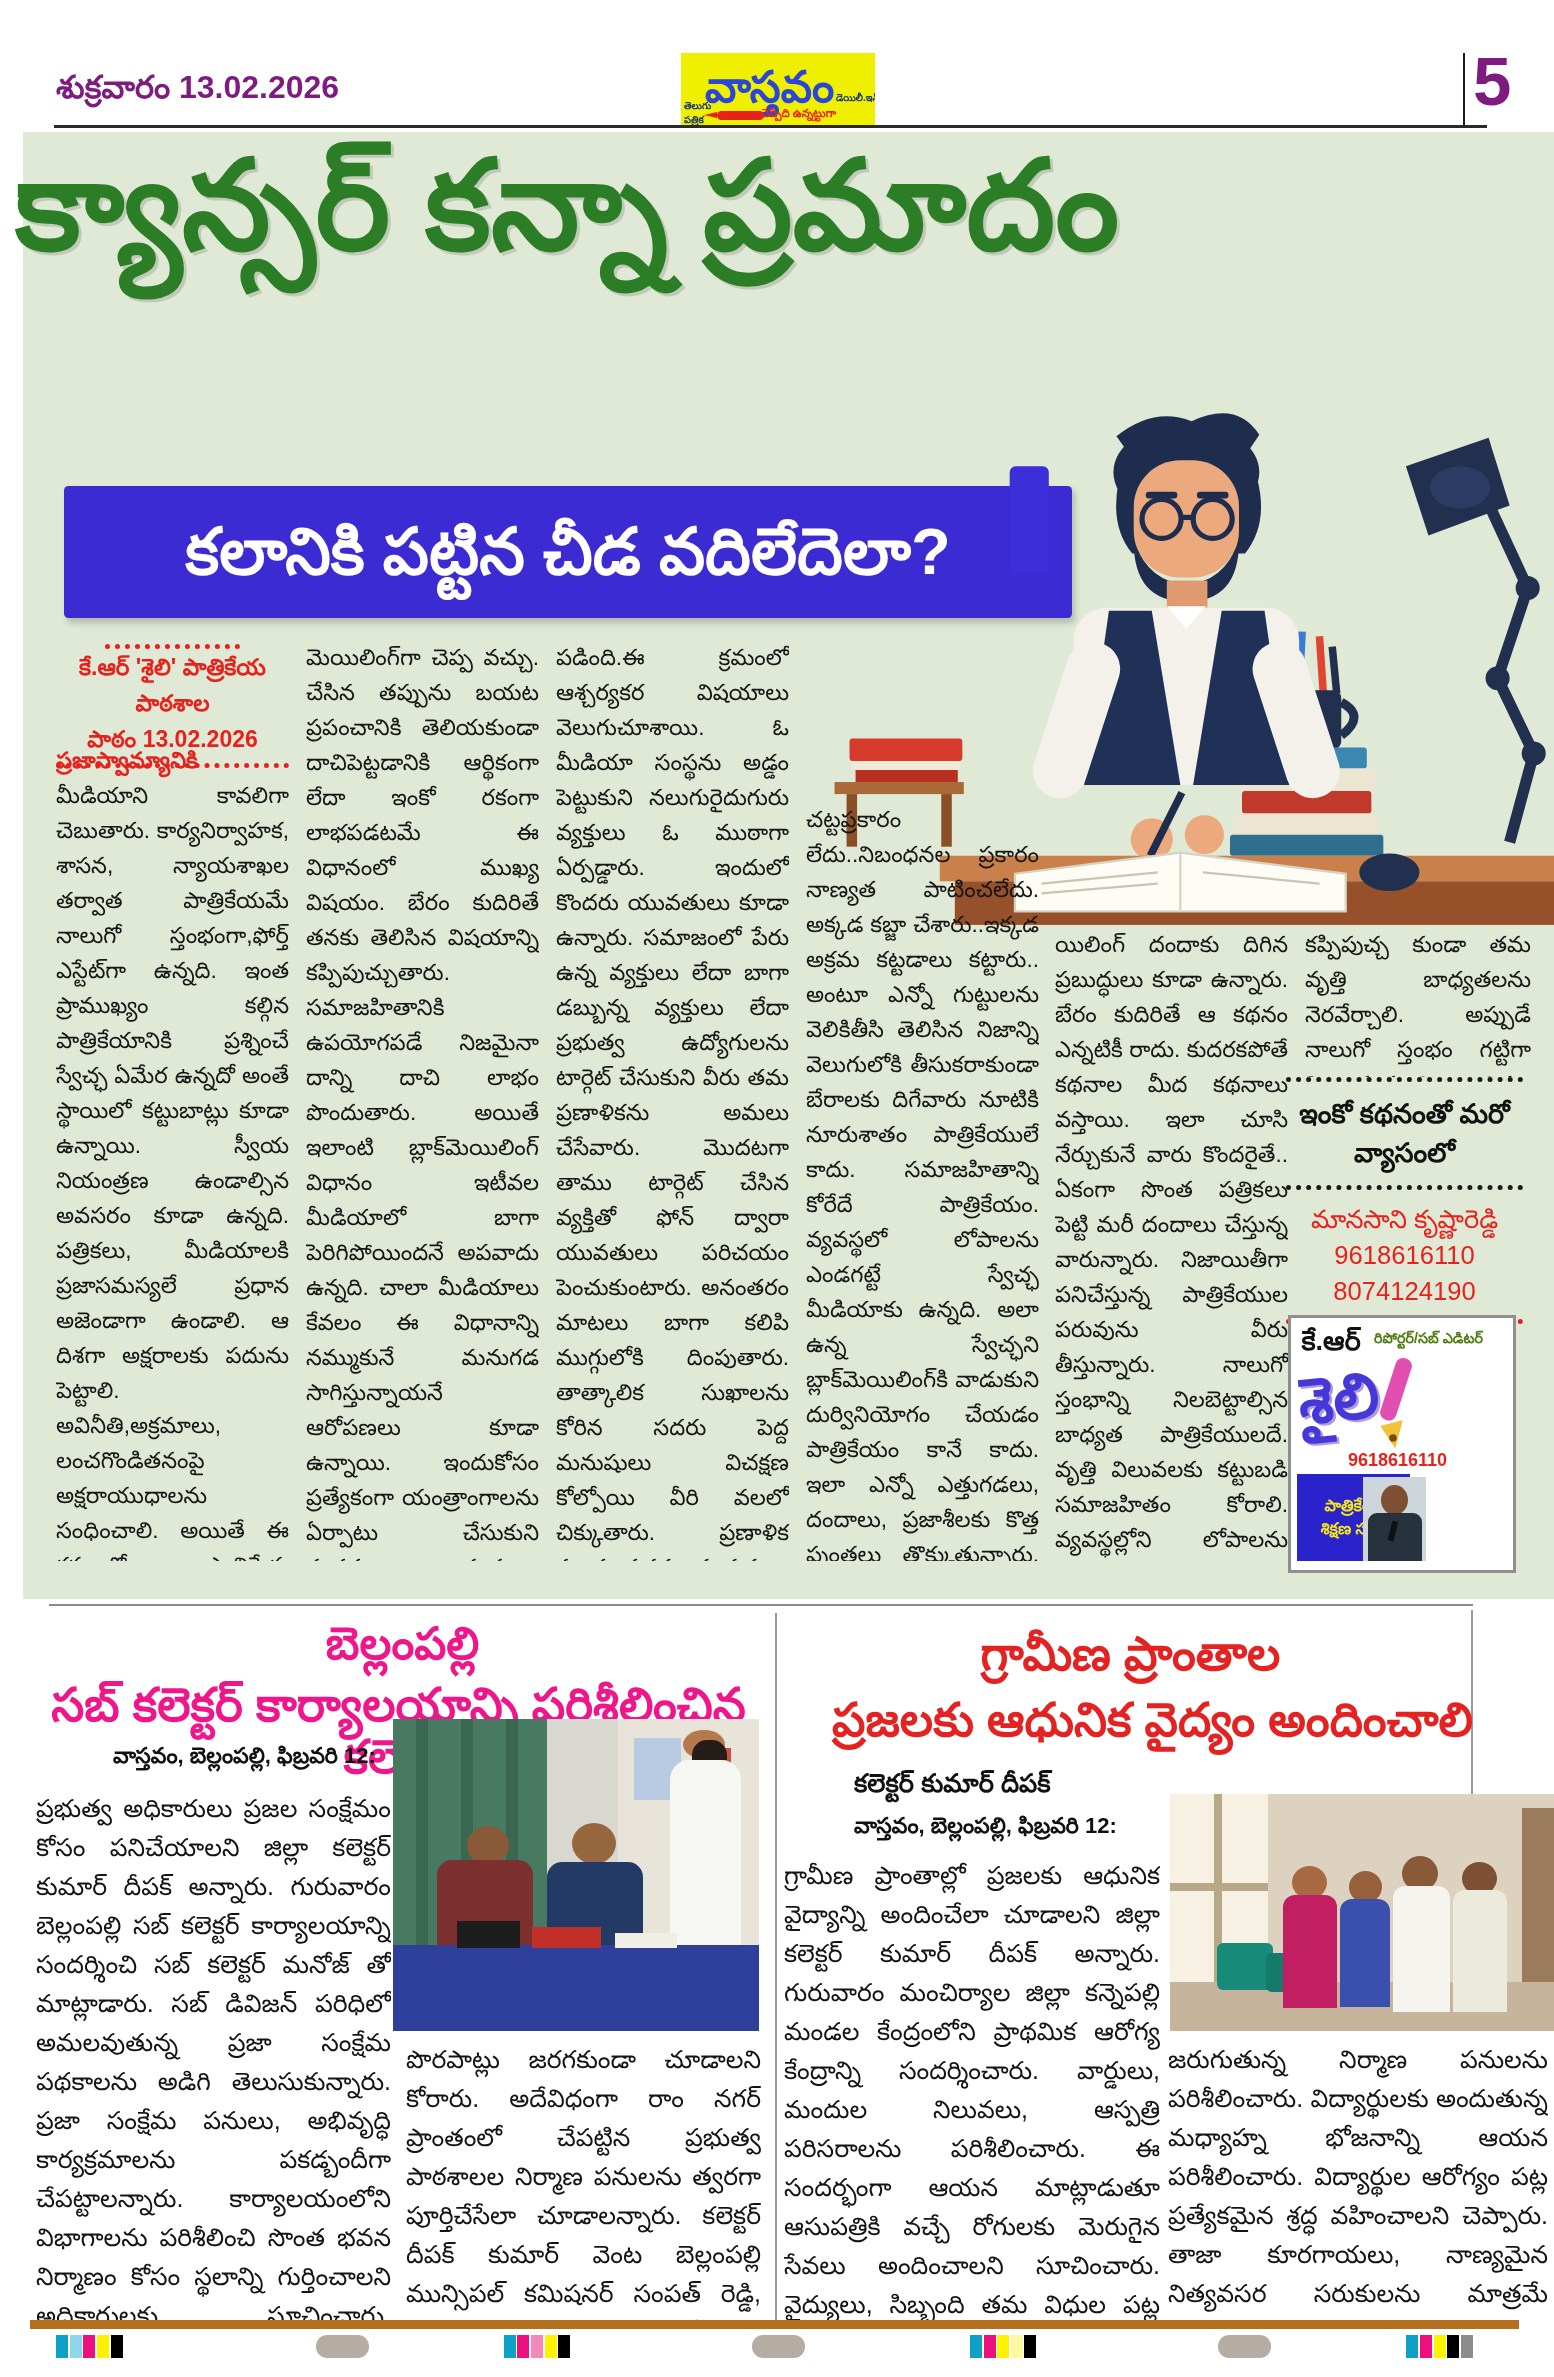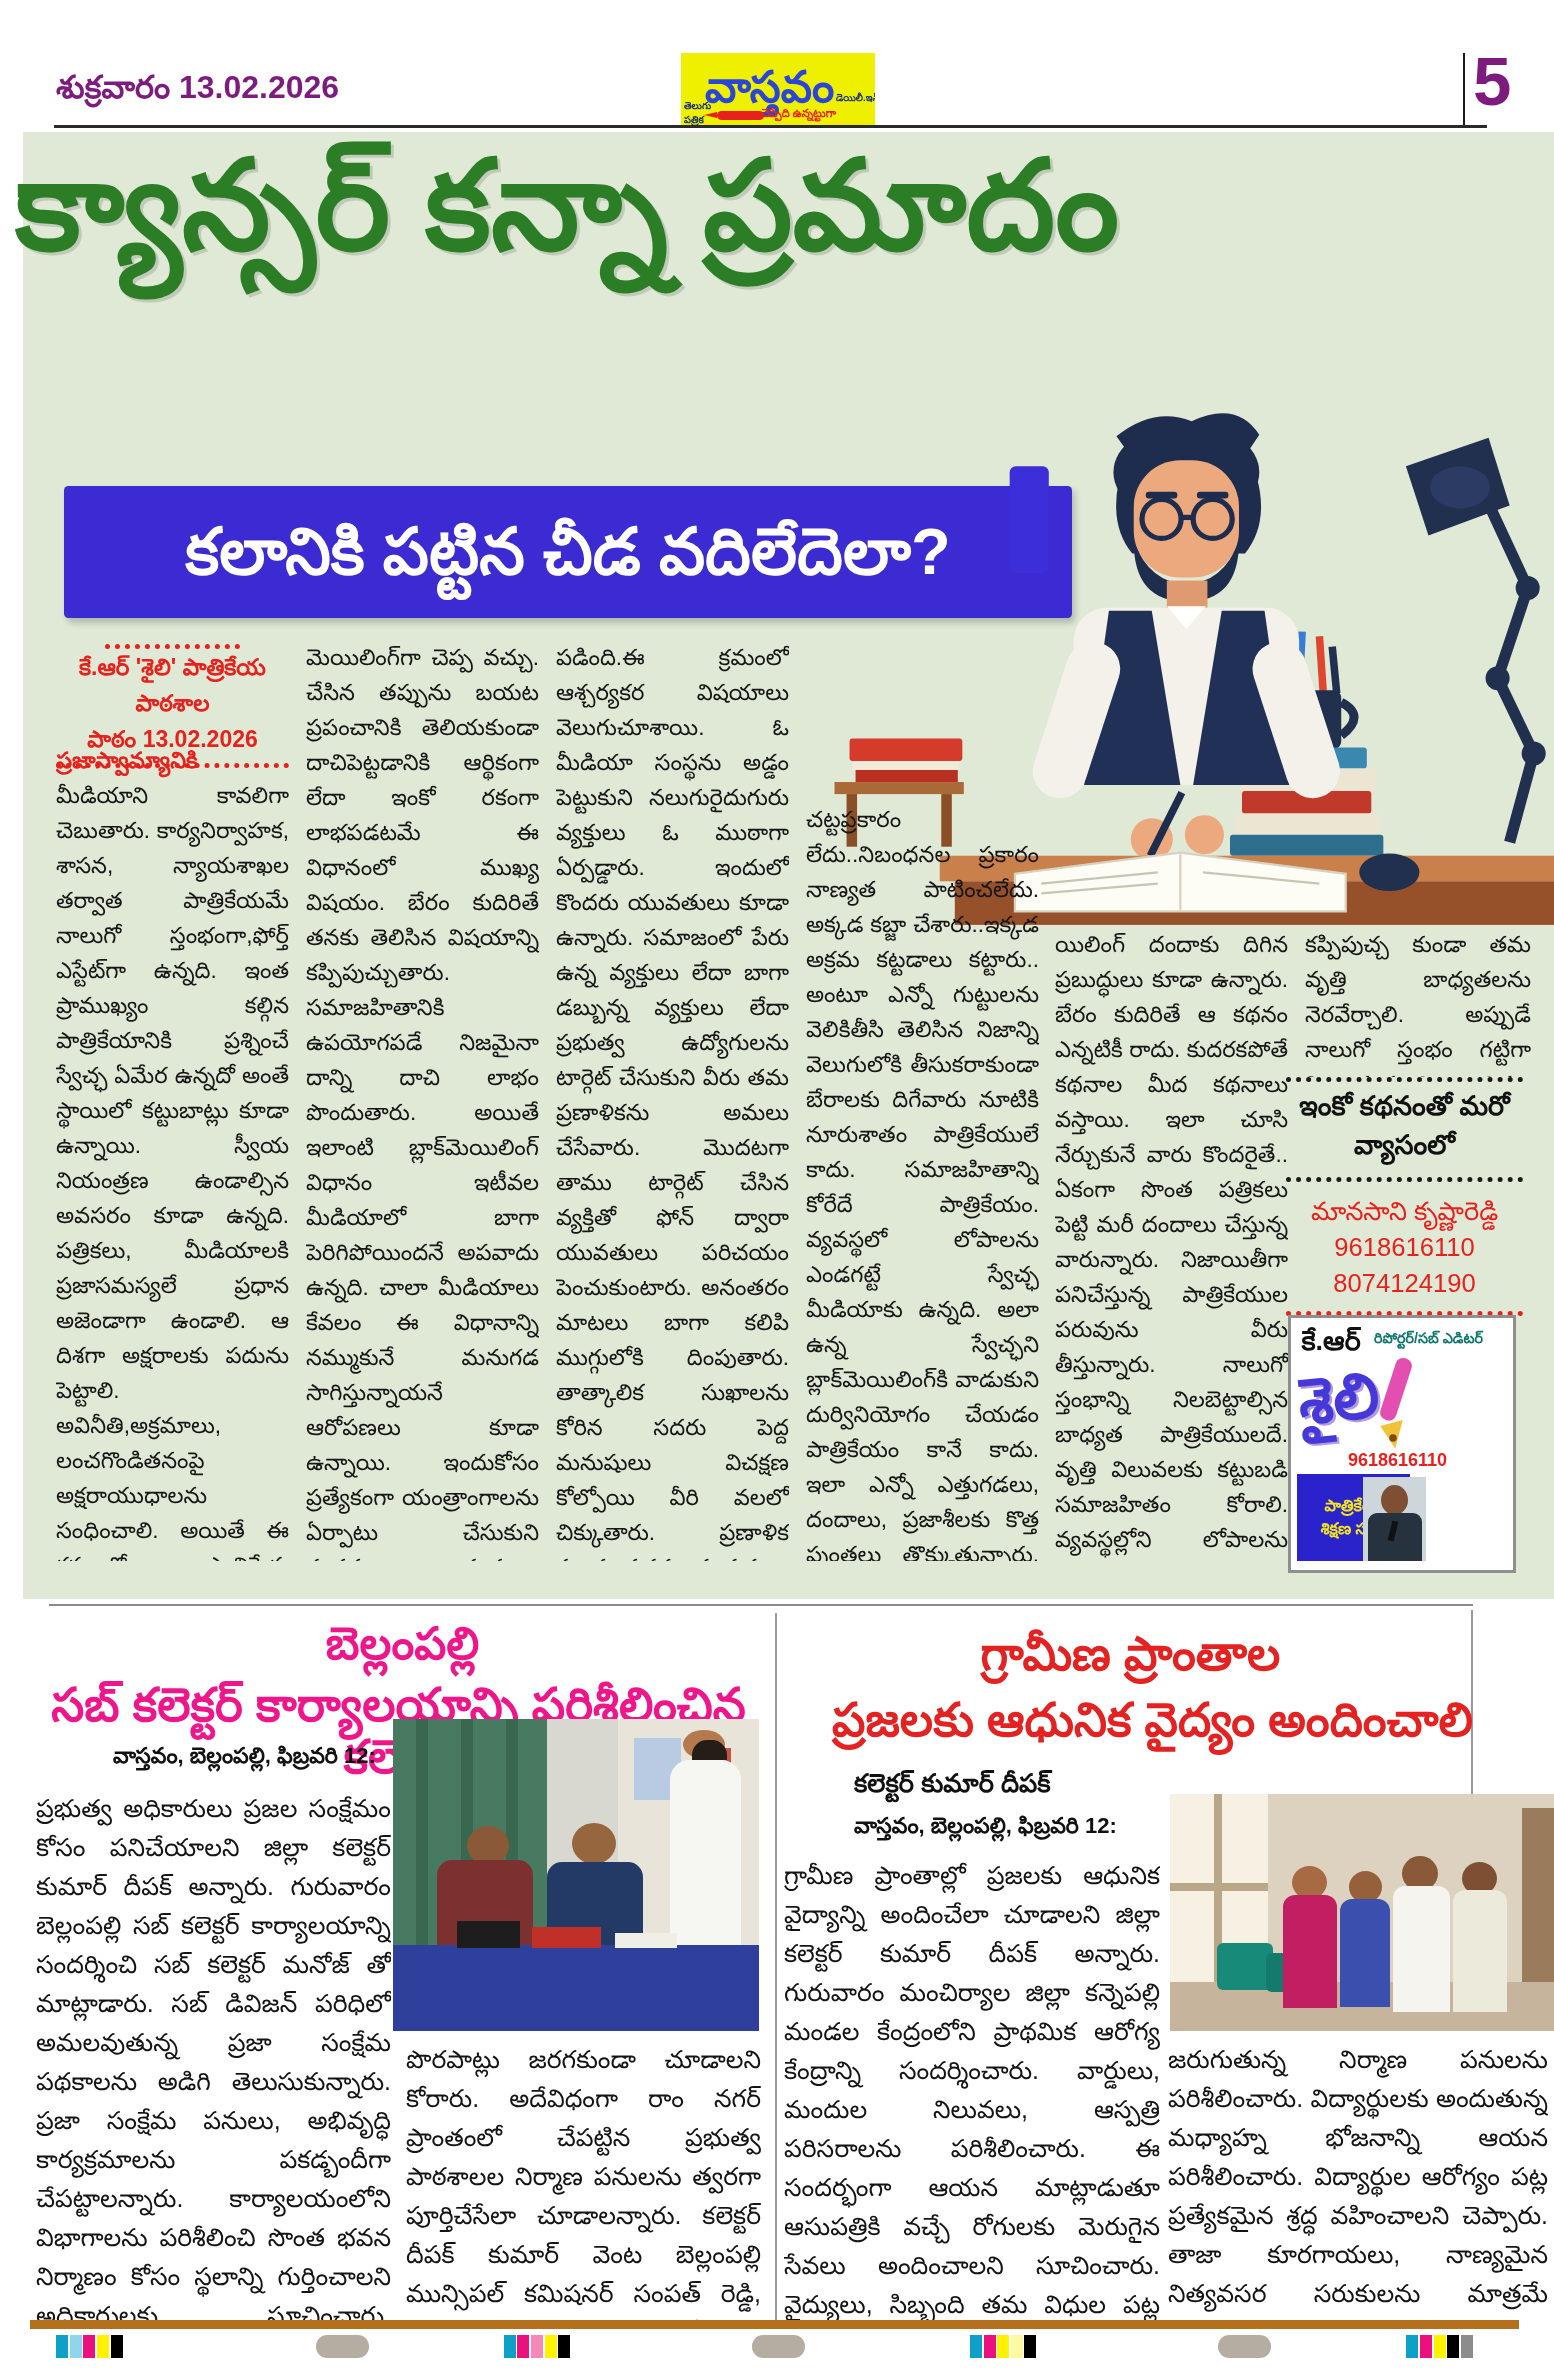--- a/index.html
+++ b/index.html
@@ -25,21 +25,21 @@
   .bodycol{font-size:22.6px;line-height:35px;color:#161616;text-align:justify;overflow:hidden;}
   .leadword{color:#e8211d;font-weight:bold;margin-top:35px;}
   .dotline{border-top:5.3px dotted #e8211d;height:0;}
   .dotline.black{border-top-color:#1a1a1a;}
   .schooltitle{color:#e8211d;font-weight:bold;font-size:23px;text-align:center;line-height:36px;}
   .noteline{font-size:27px;font-weight:bold;color:#111;text-align:center;line-height:39px;}
   .rednote{font-size:25.6px;font-weight:normal;color:#e8211d;text-align:center;line-height:36px;}
   
   .adbox{background:#ffffff;border:3px solid #8f8f8f;}
   .adbrand{font-size:27px;font-weight:bold;color:#111;}
-  .adrole{font-size:14.3px;font-weight:bold;color:#0f766e;}
+  .adrole{font-size:14.3px;font-weight:bold;color:#4d7c0f;}
   .adscript{font-size:63px;font-weight:bold;color:#4438d8;transform:rotate(-6deg);
             text-shadow:2.3px 2.3px 0 #b39ae0;}
   .adphone{font-size:18px;font-weight:bold;color:#e8211d;}
   .adorg{background:#2a23cc;color:#f5e71c;font-weight:bold;font-size:16px;text-align:center;line-height:22.6px;}
   .adlist{font-size:14.3px;font-weight:bold;color:#222;line-height:22.6px;}
   
   .pinkhead{font-size:45px;font-weight:bold;color:#ef168b;text-align:center;line-height:1.1;}
   .redhead{font-size:47px;font-weight:bold;color:#e32221;text-align:center;line-height:1.1;}
   .subhead{font-size:25.6px;font-weight:bold;color:#111;}
   .dateline{font-size:22px;font-weight:bold;color:#111;}
@@ -158,21 +158,21 @@
     <span>మీడియాని కావలిగా చెబుతారు. కార్యనిర్వాహక, శాసన, న్యాయశాఖల తర్వాత పాత్రికేయమే నాలుగో స్తంభంగా,ఫోర్త్ ఎస్టేట్‌గా ఉన్నది. ఇంత ప్రాముఖ్యం కల్గిన పాత్రికేయానికి ప్రశ్నించే స్వేచ్ఛ ఏమేర ఉన్నదో అంతే స్థాయిలో కట్టుబాట్లు కూడా ఉన్నాయి. స్వీయ నియంత్రణ ఉండాల్సిన అవసరం కూడా ఉన్నది. పత్రికలు, మీడియాలకి ప్రజాసమస్యలే ప్రధాన అజెండాగా ఉండాలి. ఆ దిశగా అక్షరాలకు పదును పెట్టాలి. అవినీతి,అక్రమాలు, లంచగొండితనంపై అక్షరాయుధాలను సంధించాలి. అయితే ఈ క్రమంలో పాత్రికేయ విలువలను, కట్టుబాట్లను, హద్దులను దాటరాదు. ఏ వార్త రాసినా..కథనాన్ని ప్రచురితం చేసినా ప్రజాహితమే ఉండాలి. వ్యవస్థలలోని మంచీచెడులను వెలుగులోకి తీసుకరావాలి.అయితే ఇటీవల పాత్రికేయంలో బ్లాక్‌మెయిలింగ్ అనే పదం పదేపదే విన్పిస్తోంది. అసలు ఈ బ్లాక్‌మెయిల్ విధానం ఏంటో ఒకసారి పరిశీలిద్దాం. ఒక వ్యక్తి లేదా ప్రభుత్వ ఉద్యోగి లేదా ఒక కంపెనీ లేదా వ్యవస్థల్లో ఎక్కడో ఓ చోట తప్పు జరిగింది. ఆ తప్పు మూలంగా చాలామందికి నష్టం కలుతుందనుకుంటే..అలాంటి తప్పును తెలుసుకున్న పాత్రికేయులు ఆ విషయాన్ని సమాజహితం కోరి వెలుగులోకి తీసుకరావాలి.అయితే జరిగిన తప్పును వెలుగులోకి తీసుక రాకుండా తనకు తెలిసిన విషయాన్ని తప్పు చేసిన వ్యక్తి లేదా వ్యవస్థ ముందు నిలిపి బేరసారాలు ఆడటమే బ్లాక్</span>
   </div>
   <div class="abs bodycol" style="left:306px;top:640px;width:233px;height:921px;">మెయిలింగ్‌గా చెప్ప వచ్చు. చేసిన తప్పును బయట ప్రపంచానికి తెలియకుండా దాచిపెట్టడానికి ఆర్థికంగా లేదా ఇంకో రకంగా లాభపడటమే ఈ విధానంలో ముఖ్య విషయం. బేరం కుదిరితే తనకు తెలిసిన విషయాన్ని కప్పిపుచ్చుతారు. సమాజహితానికి ఉపయోగపడే నిజమైనా దాన్ని దాచి లాభం పొందుతారు. అయితే ఇలాంటి బ్లాక్‌మెయిలింగ్ విధానం ఇటీవల మీడియాలో బాగా పెరిగిపోయిందనే అపవాదు ఉన్నది. చాలా మీడియాలు కేవలం ఈ విధానాన్ని నమ్ముకునే మనుగడ సాగిస్తున్నాయనే ఆరోపణలు కూడా ఉన్నాయి. ఇందుకోసం ప్రత్యేకంగా యంత్రాంగాలను ఏర్పాటు చేసుకుని వ్యవస్థలు, వ్యక్తులు, సంస్థలపై నిఘా ఉంచి లోపాలను వెతికిపట్టుకుంటున్నారు. ధనార్జనే ధ్యేయంగా కొన్ని సూడో మీడియాలు తమ కార్యకలాపాలను నడుపుతున్నాయనే ఆరోపణలు నలువైపులా విన్పిస్తున్నాయి. జర్నలిజం కట్టుబాట్లను, నైతికతను వీడి ఈ పద్ధతుల్లో పాత్రికేయాన్ని ఉపయోగిస్తున్న కొందరి మూలంగా యావత్ జర్నలిజమే ప్రమాదంలో పడిపోయింది. బ్లాక్‌మెయిలింగ్ విధానంలో పాత్రికేయాన్ని ఒక దందాగా మార్చిన ఓ ముఠా ఇటీవల పోలీసులకు చిక్కింది. పోలీసుల విచారణలో ఈ ముఠా భాగోతం ఒక్కొక్కటిగా బయట</div>
   <div class="abs bodycol" style="left:556px;top:640px;width:233px;height:921px;">పడింది.ఈ క్రమంలో ఆశ్చర్యకర విషయాలు వెలుగుచూశాయి. ఓ మీడియా సంస్థను అడ్డం పెట్టుకుని నలుగురైదుగురు వ్యక్తులు ఓ ముఠాగా ఏర్పడ్డారు. ఇందులో కొందరు యువతులు కూడా ఉన్నారు. సమాజంలో పేరు ఉన్న వ్యక్తులు లేదా బాగా డబ్బున్న వ్యక్తులు లేదా ప్రభుత్వ ఉద్యోగులను టార్గెట్ చేసుకుని వీరు తమ ప్రణాళికను అమలు చేసేవారు. మొదటగా తాము టార్గెట్ చేసిన వ్యక్తితో ఫోన్ ద్వారా యువతులు పరిచయం పెంచుకుంటారు. అనంతరం మాటలు బాగా కలిపి ముగ్గులోకి దింపుతారు. తాత్కాలిక సుఖాలను కోరిన సదరు పెద్ద మనుషులు విచక్షణ కోల్పోయి వీరి వలలో చిక్కుతారు. ప్రణాళిక ప్రకారం సదరు యువతులు ఆ పెద్ద మనుషులని రంగంలోకి దింపుతారు. అంతా సవ్యంగా సాగుతున్నదనే క్రమంలో ముందుగా ప్రణాళిక ప్రకారం కాపు కాచి ఉన్న ముఠా సభ్యులు కెమెరాలను తీసుకపోయి సదరు పెద్ద మనుషుల రాసలీలల వ్యవహారాన్ని రాద్ధాంతం చేస్తారు. బెదిరిస్తారు.. డబ్బులు డిమాండ్ చేస్తారు. డబ్బివ్వకపోతే మొత్తం వ్యవహారాన్ని రచ్చ చేస్తామనే హెచ్చరికలతో ముక్కుపిండి వసూలు చేస్తారు. అదేవిధంగా మీరు చేసే పని</div>
   <div class="abs bodycol" style="left:806px;top:802px;width:233px;height:759px;">చట్టప్రకారం లేదు..నిబంధనల ప్రకారం నాణ్యత పాటించలేదు. అక్కడ కబ్జా చేశారు..ఇక్కడ అక్రమ కట్టడాలు కట్టారు.. అంటూ ఎన్నో గుట్టులను వెలికితీసి తెలిసిన నిజాన్ని వెలుగులోకి తీసుకరాకుండా బేరాలకు దిగేవారు నూటికి నూరుశాతం పాత్రికేయులే కాదు. సమాజహితాన్ని కోరేదే పాత్రికేయం. వ్యవస్థలో లోపాలను ఎండగట్టే స్వేచ్ఛ మీడియాకు ఉన్నది. అలా ఉన్న స్వేచ్ఛని బ్లాక్‌మెయిలింగ్‌కి వాడుకుని దుర్వినియోగం చేయడం పాత్రికేయం కానే కాదు. ఇలా ఎన్నో ఎత్తుగడలు, దందాలు, ప్రజాశీలకు కొత్త పుంతలు తొక్కుతున్నారు. అందుకే జర్నలిజం క్యాన్సర్ కన్నా ప్రమాదం. ఈ క్యాన్సర్ని నిర్మూలించకపోతే మొత్తం జర్నలిజం వ్యవస్థే సర్వనాశనం చేస్తుంది. అందుకే జర్నలిజంతో కొత్తగా అడుగుపెట్టిన పాత్రికేయులు మొదటగా పాత్రికేయ వృత్తి గొప్పదని గ్రహించాలి. నాలుగో స్తంభంగా ఉన్న జర్నలిజం అర్థం అయ్యేలా వ్యాఖ్యానం చేయాలి. ఏది ఏమైనా వివిధ రకాల రీతుల్లో సాగుతున్న బ్లాక్‌మె</div>
   <div class="abs bodycol" style="left:1055px;top:927px;width:233px;height:634px;">యిలింగ్ దందాకు దిగిన ప్రబుద్ధులు కూడా ఉన్నారు. బేరం కుదిరితే ఆ కథనం ఎన్నటికీ రాదు. కుదరకపోతే కథనాల మీద కథనాలు వస్తాయి. ఇలా చూసి నేర్చుకునే వారు కొందరైతే.. ఏకంగా సొంత పత్రికలు పెట్టి మరీ దందాలు చేస్తున్న వారున్నారు. నిజాయితీగా పనిచేస్తున్న పాత్రికేయుల పరువును వీరు తీస్తున్నారు. నాలుగో స్తంభాన్ని నిలబెట్టాల్సిన బాధ్యత పాత్రికేయులదే. వృత్తి విలువలకు కట్టుబడి సమాజహితం కోరాలి. వ్యవస్థల్లోని లోపాలను నిర్భయంగా ఎండగట్టాలి. ఎట్టి పరిస్థితుల్లో ప్రలోభాలకు లొంగకుండా.. బెదిరింపులకు భయపడకుండా నీతిని వీడకుండా..నిజాన్ని</div>
   <div class="abs bodycol" style="left:1305px;top:927px;width:226px;height:150px;">కప్పిపుచ్చ కుండా తమ వృత్తి బాధ్యతలను నెరవేర్చాలి. అప్పుడే నాలుగో స్తంభం గట్టిగా నిలబడుతుంది. ఆ దిశగా పాత్రికేయులంతా అడుగులు వేయాల్సిన తరుణమిదే.</div>
 
   <div class="abs" style="left:1286px;top:1077px;width:237px;">
     <div class="dotline black"></div>
-    <div class="noteline" style="margin-top:5px;">ఇంకో కథనంతో మరో వ్యాసంలో</div>
+    <div class="noteline" style="margin-top:13px;">ఇంకో కథనంతో మరో వ్యాసంలో</div>
     <div class="dotline black" style="margin-top:12px;"></div>
     <div class="rednote" style="margin-top:10.5px;">మానసాని కృష్ణారెడ్డి</div>
     <div class="rednote">9618616110</div>
     <div class="rednote">8074124190</div>
     <div class="dotline" style="margin-top:10.5px;"></div>
   </div>
 
   <div class="abs adbox" style="left:1288px;top:1315px;width:222px;height:252px;">
     <div class="abs adbrand" style="left:10.5px;top:7.5px;">కే.ఆర్</div>
     <div class="abs adrole" style="left:83px;top:12px;">రిపోర్టర్/సబ్ ఎడిటర్</div>

